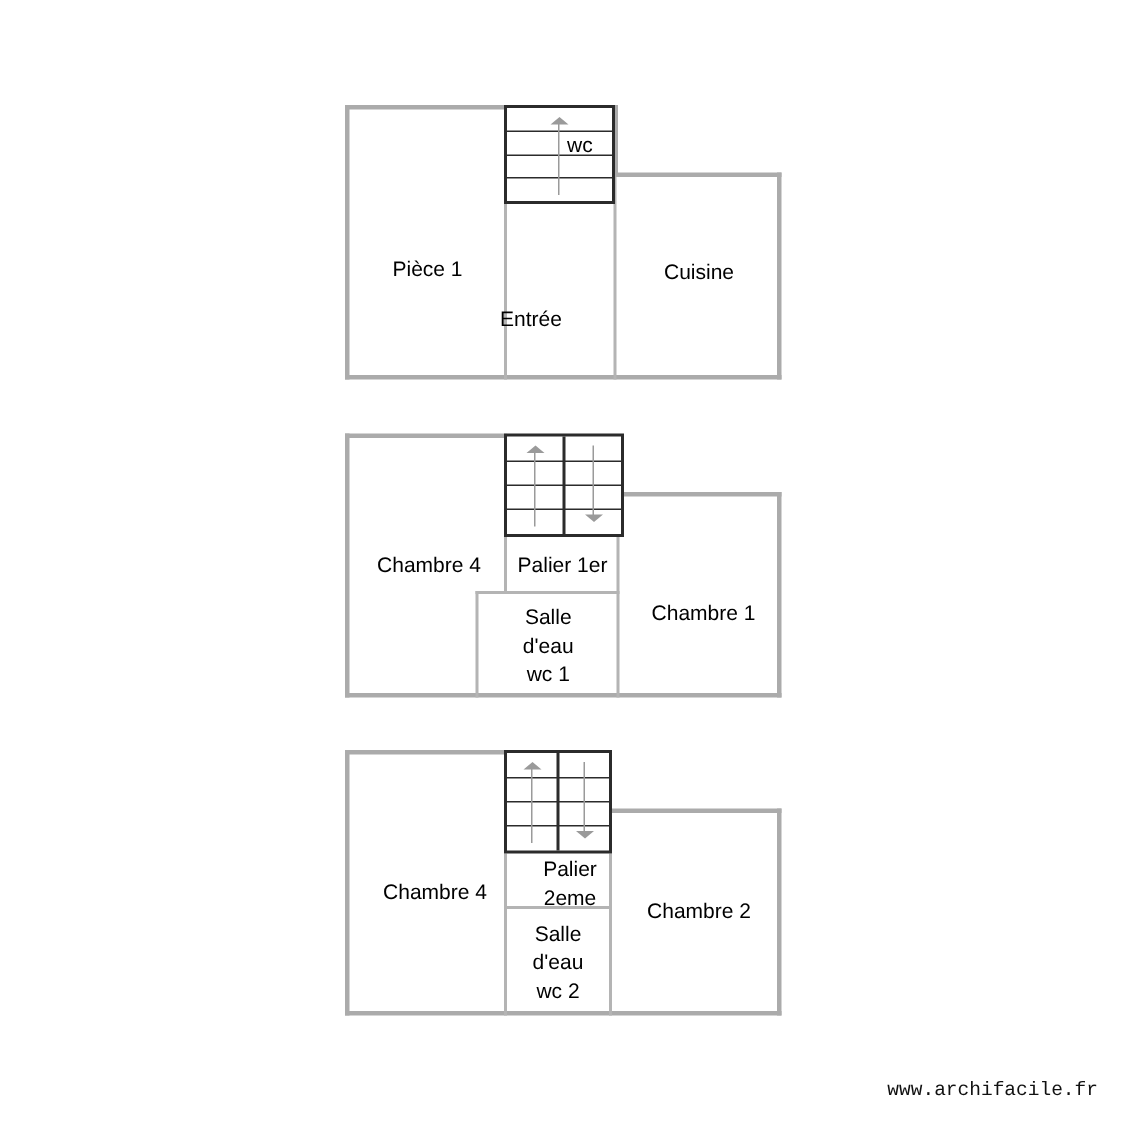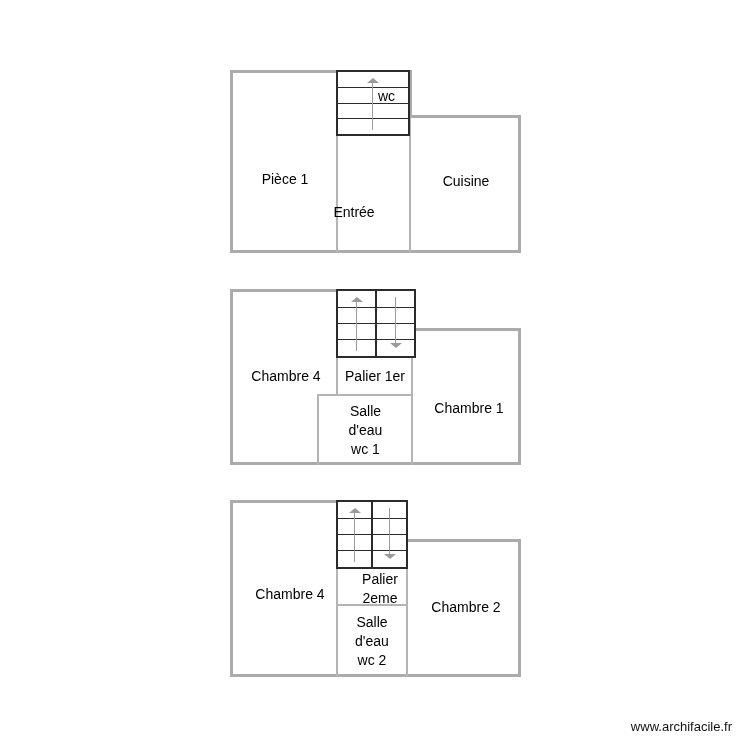--- a/index.html
+++ b/index.html
@@ -92,21 +92,21 @@
     border-top: 5px solid #9a9a9a;
   }
 
   
   #footer-credit {
     position: absolute;
     right: 18px;
     bottom: 16px;
     font-size: 13px;
     color: #111111;
-    font-family: Liberation Sans, sans-serif;
+    font-family: Liberation Mono, monospace;
   }
 </style>
 </head>
 <body>
 
 <div id="plan-canvas">
 
   <div class="floor" id="floor-ground" style="left:0px; top:0px; width:750px; height:270px;">
 
     <div class="wall" style="left:230px;  top:70px;  width:182px; height:3px;"></div>

